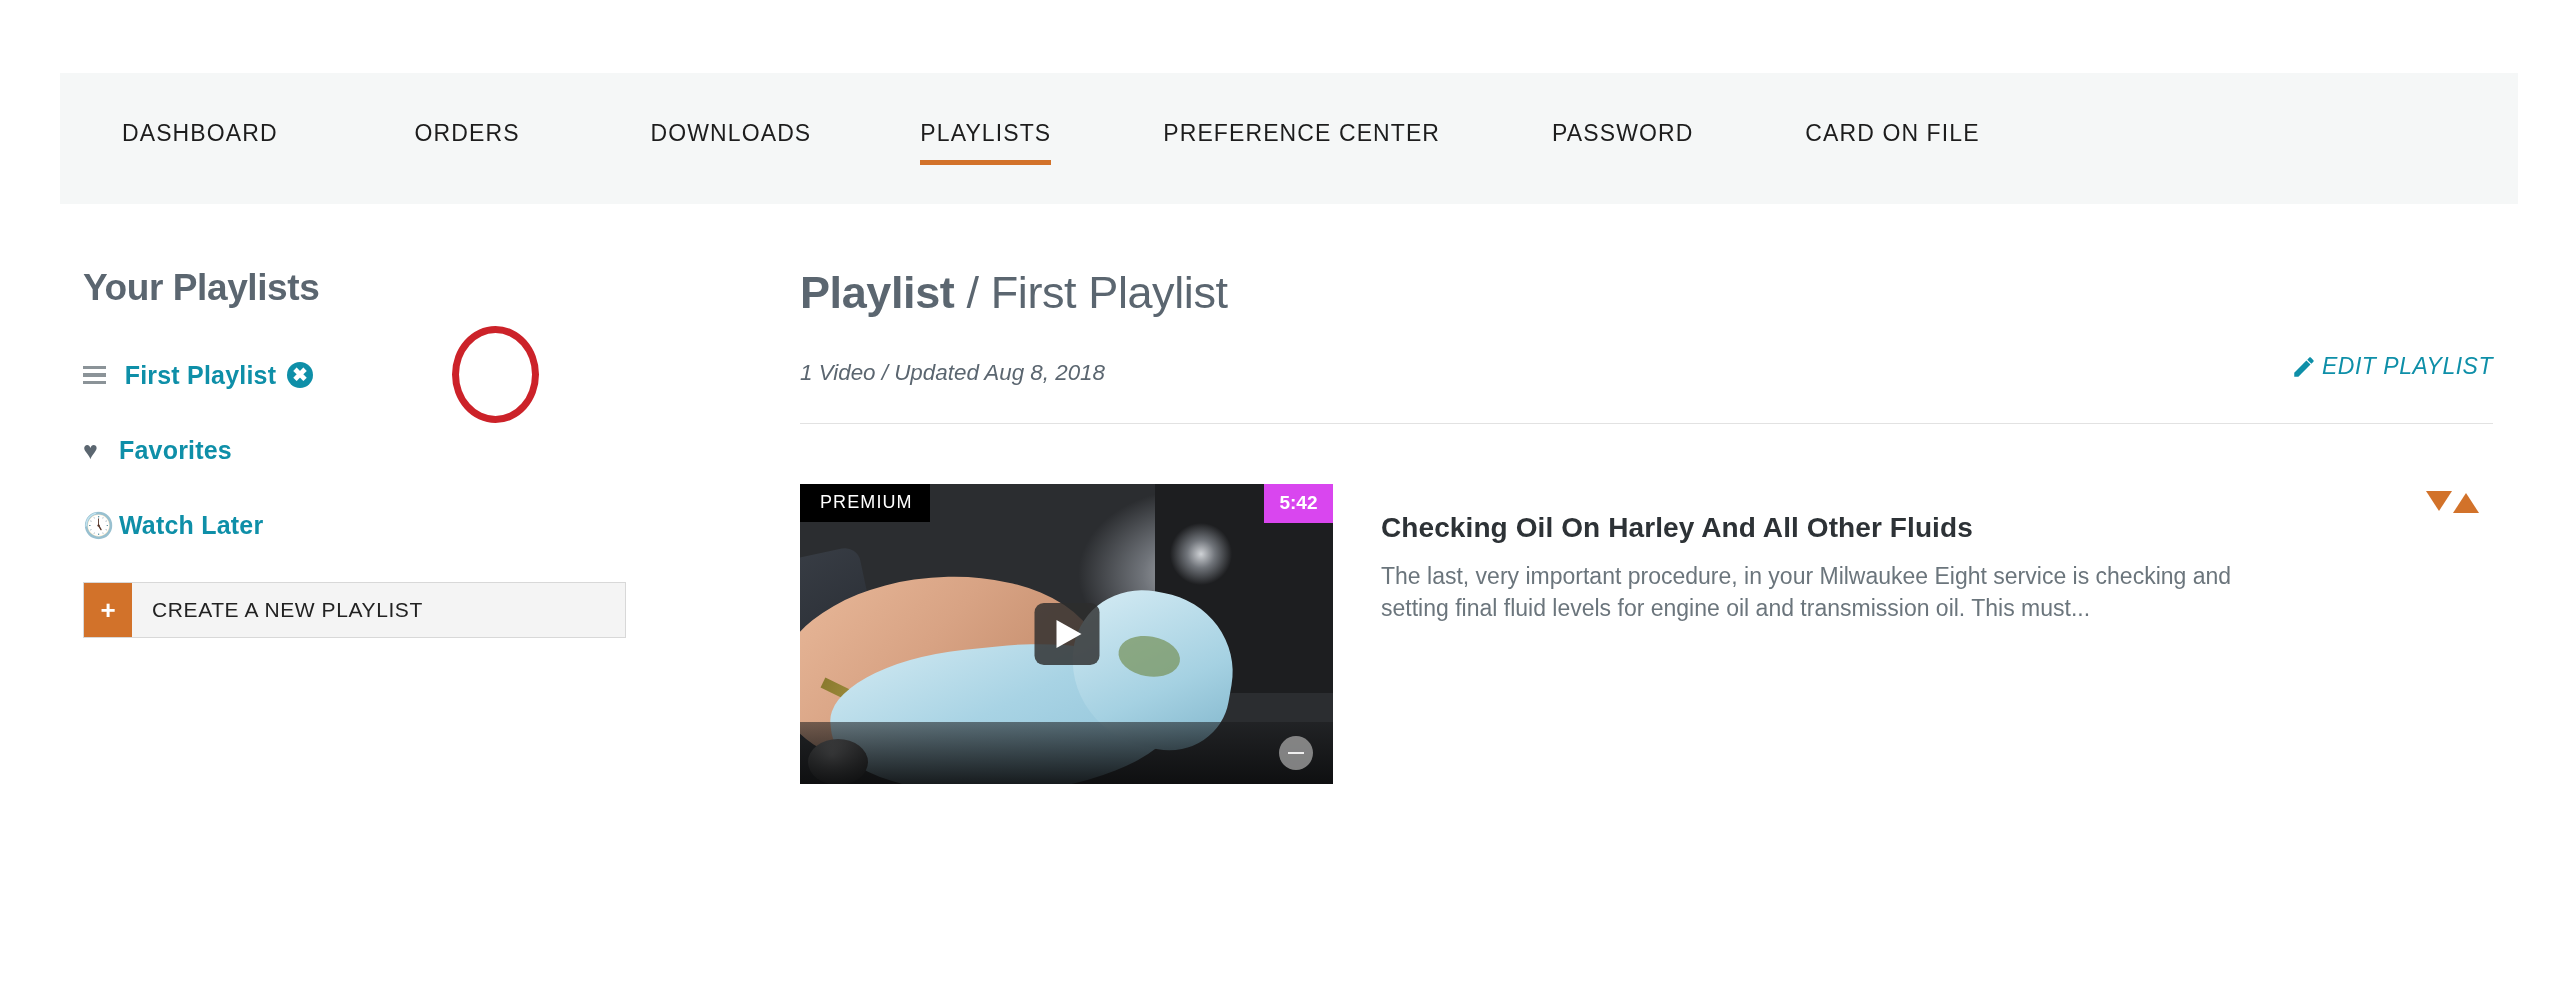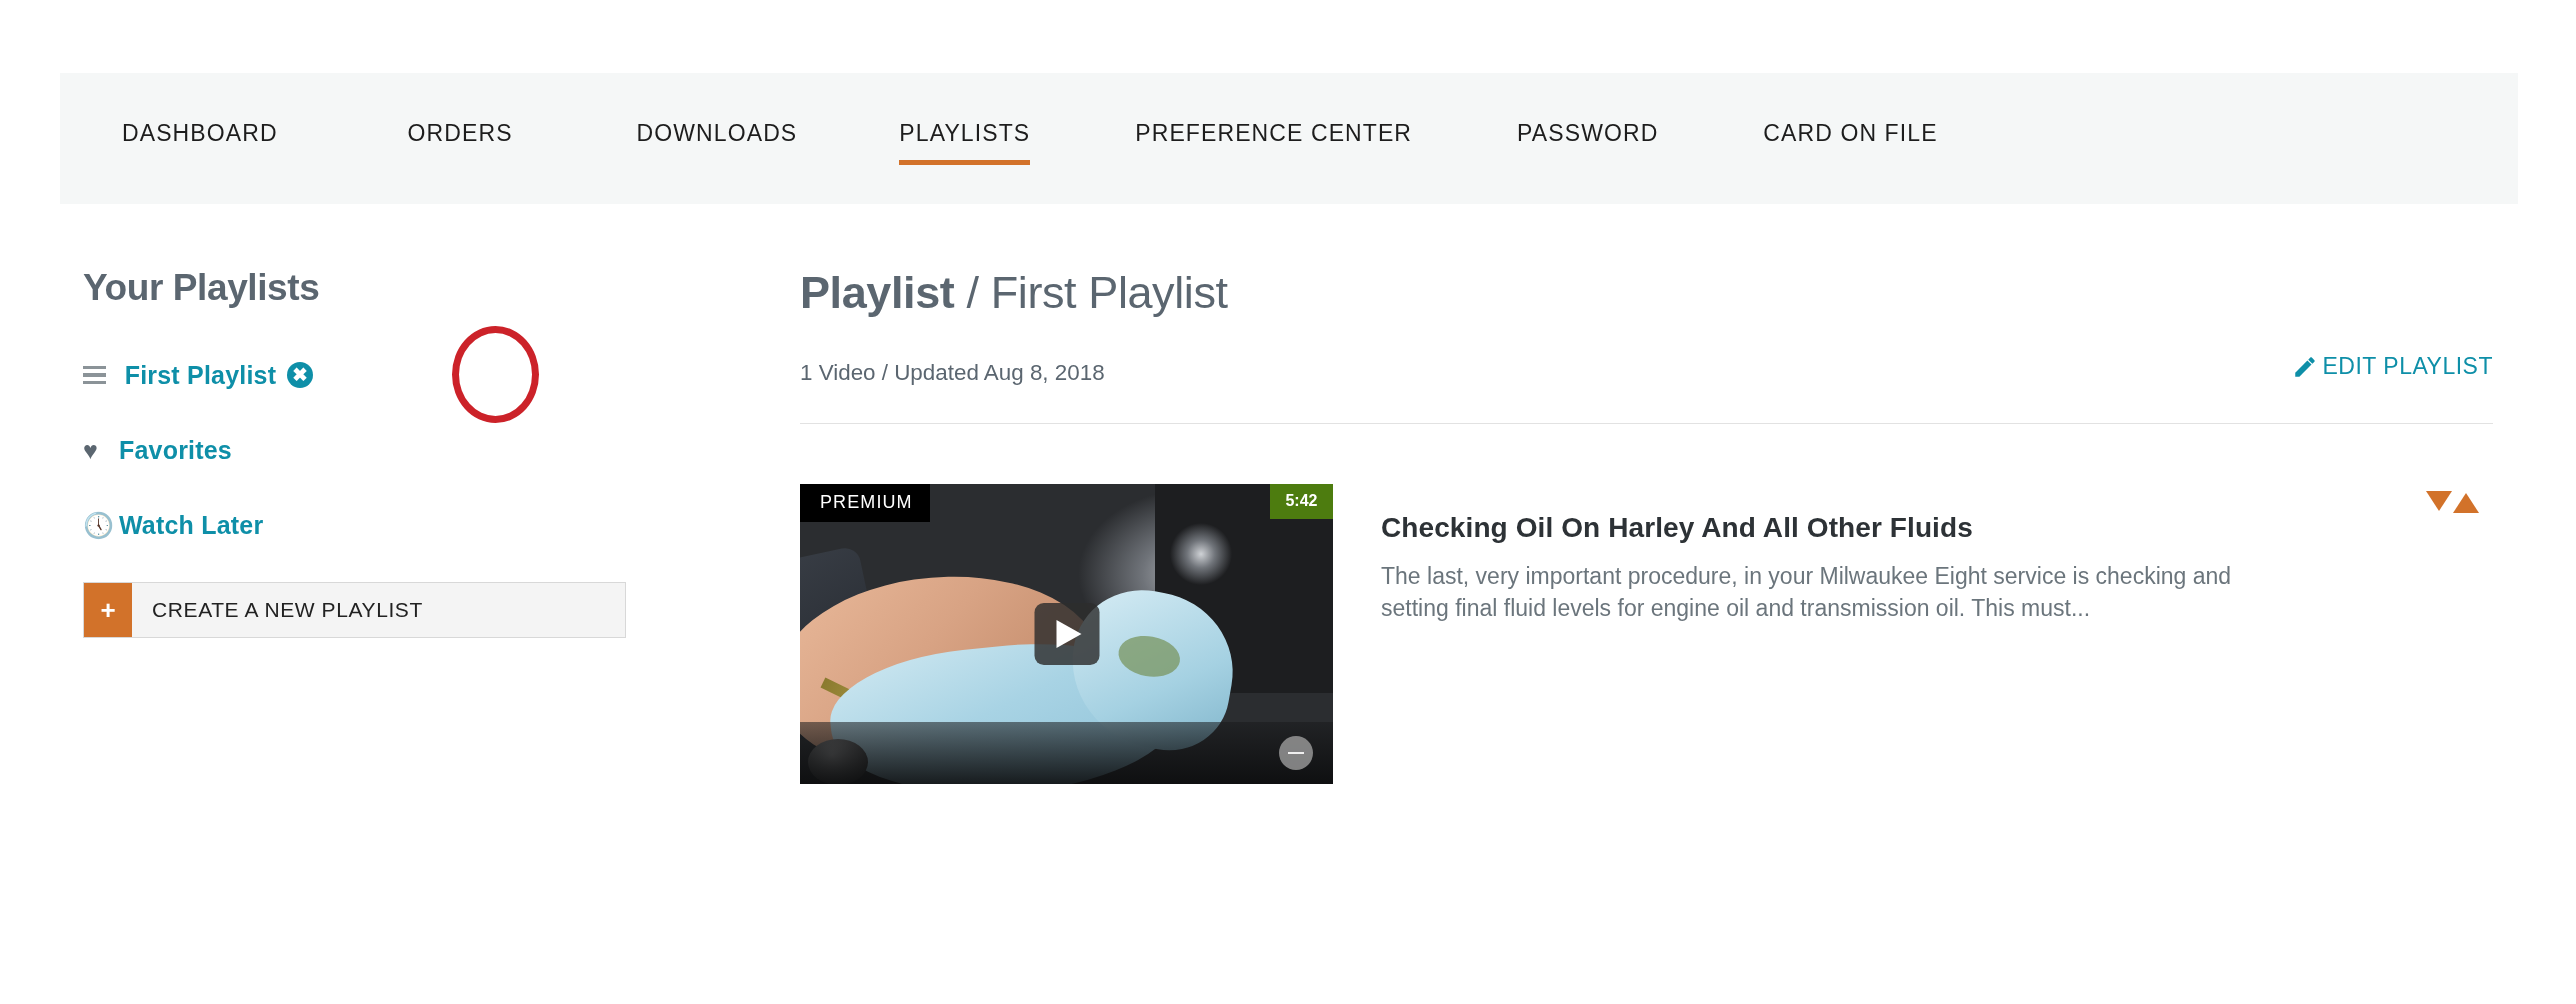--- a/index.html
+++ b/index.html
@@ -19,20 +19,21 @@
   
   .account-nav {
     position: absolute;
     left: 60px;
     top: 73px;
     width: 2458px;
     height: 131px;
     background: #f5f7f7;
     display: flex;
     align-items: center;
+    gap: 7px;
   }
   .nav-tab {
     position: relative;
     color: #1d1d1d;
     font-size: 23px;
     letter-spacing: 1.1px;
     font-weight: 400;
     white-space: nowrap;
     cursor: pointer;
     padding-bottom: 10.8px;
@@ -180,20 +181,21 @@
   }
   .main-heading .strong { font-weight: bold; }
   .main-heading .light  { font-weight: 400; }
 
   .meta-row {
     display: flex;
     align-items: baseline;
     justify-content: space-between;
     padding-bottom: 37px;
     border-bottom: 1.5px solid #e2e2e2;
+    font-style: italic;
   }
   .meta-text {
     font-size: 22.4px;
     color: #5b6670;
     white-space: nowrap;
   }
   .edit-link {
     display: flex;
     align-items: center;
     color: #0e8fa8;
@@ -309,23 +311,23 @@
     color: #ffffff;
     font-size: 18px;
     font-weight: normal;
     letter-spacing: 1.1px;
     padding: 8.5px 17px 8.5px 20px;
     z-index: 4;
   }
   .badge-duration {
     position: absolute;
     right: 0; top: 0;
-    background: #4d7c0f;
+    background: #d946ef;
     color: #ffffff;
-    font-size: 16px;
+    font-size: 19px;
     font-weight: bold;
     padding: 8.5px 15.5px;
     z-index: 4;
   }
   .play-btn {
     position: absolute;
     left: 50%; top: 50%;
     transform: translate(-50%, -50%);
     width: 65px; height: 62px;
     border-radius: 9.3px;

